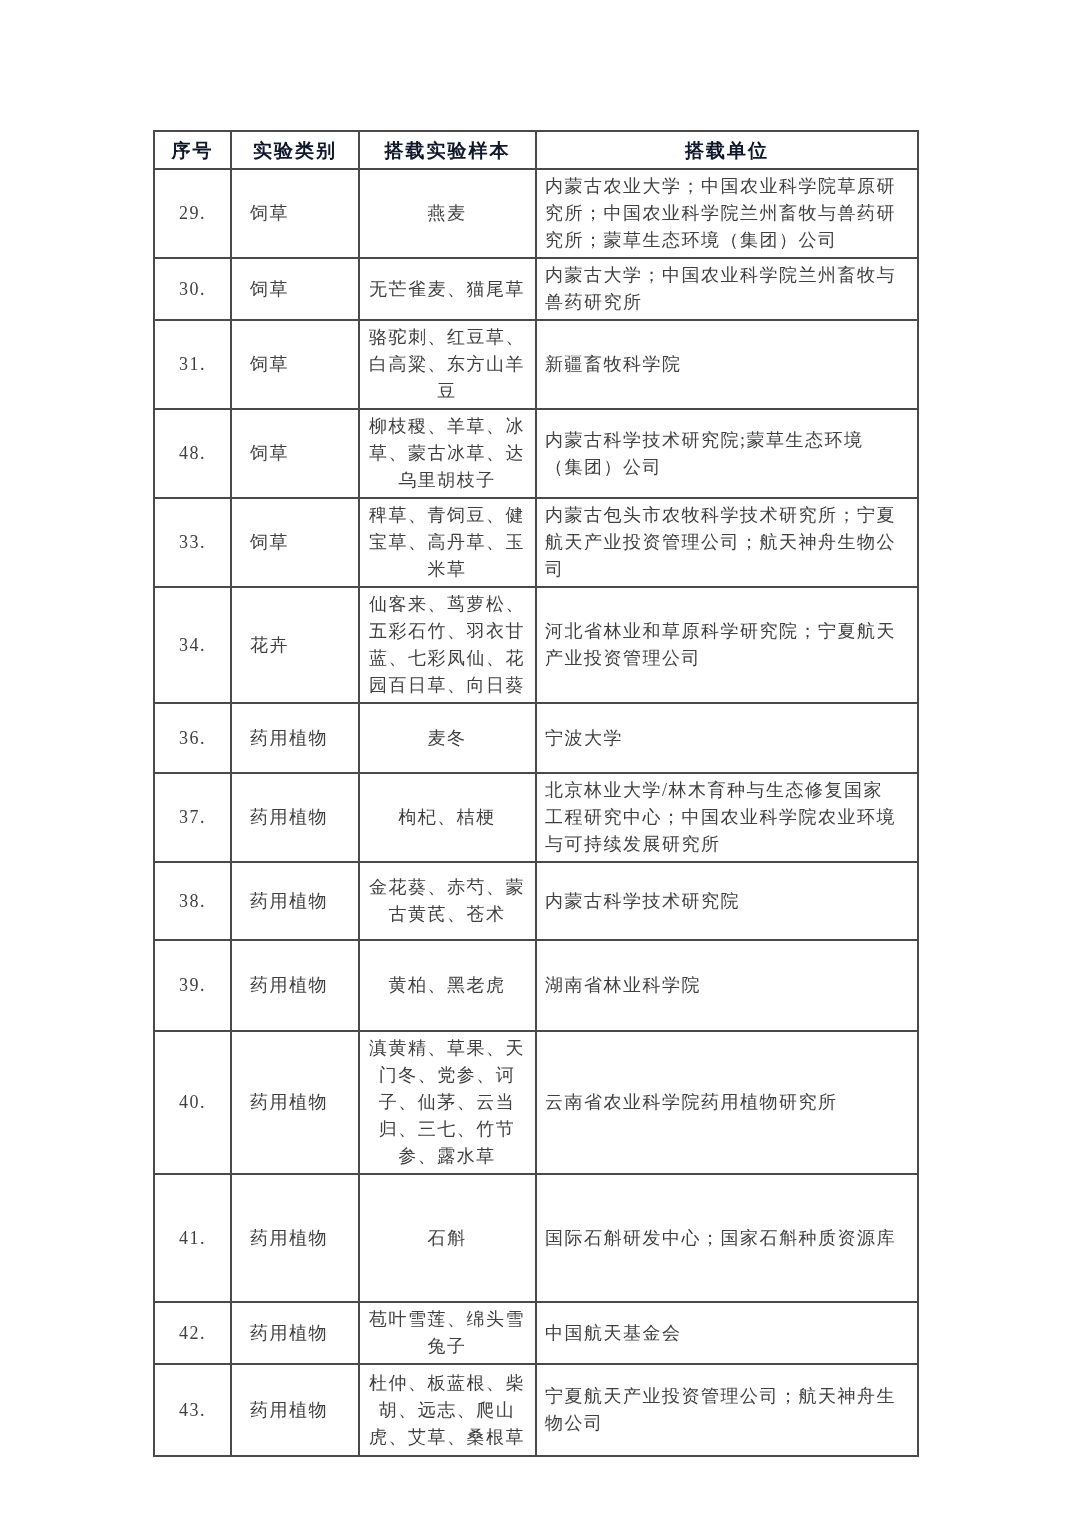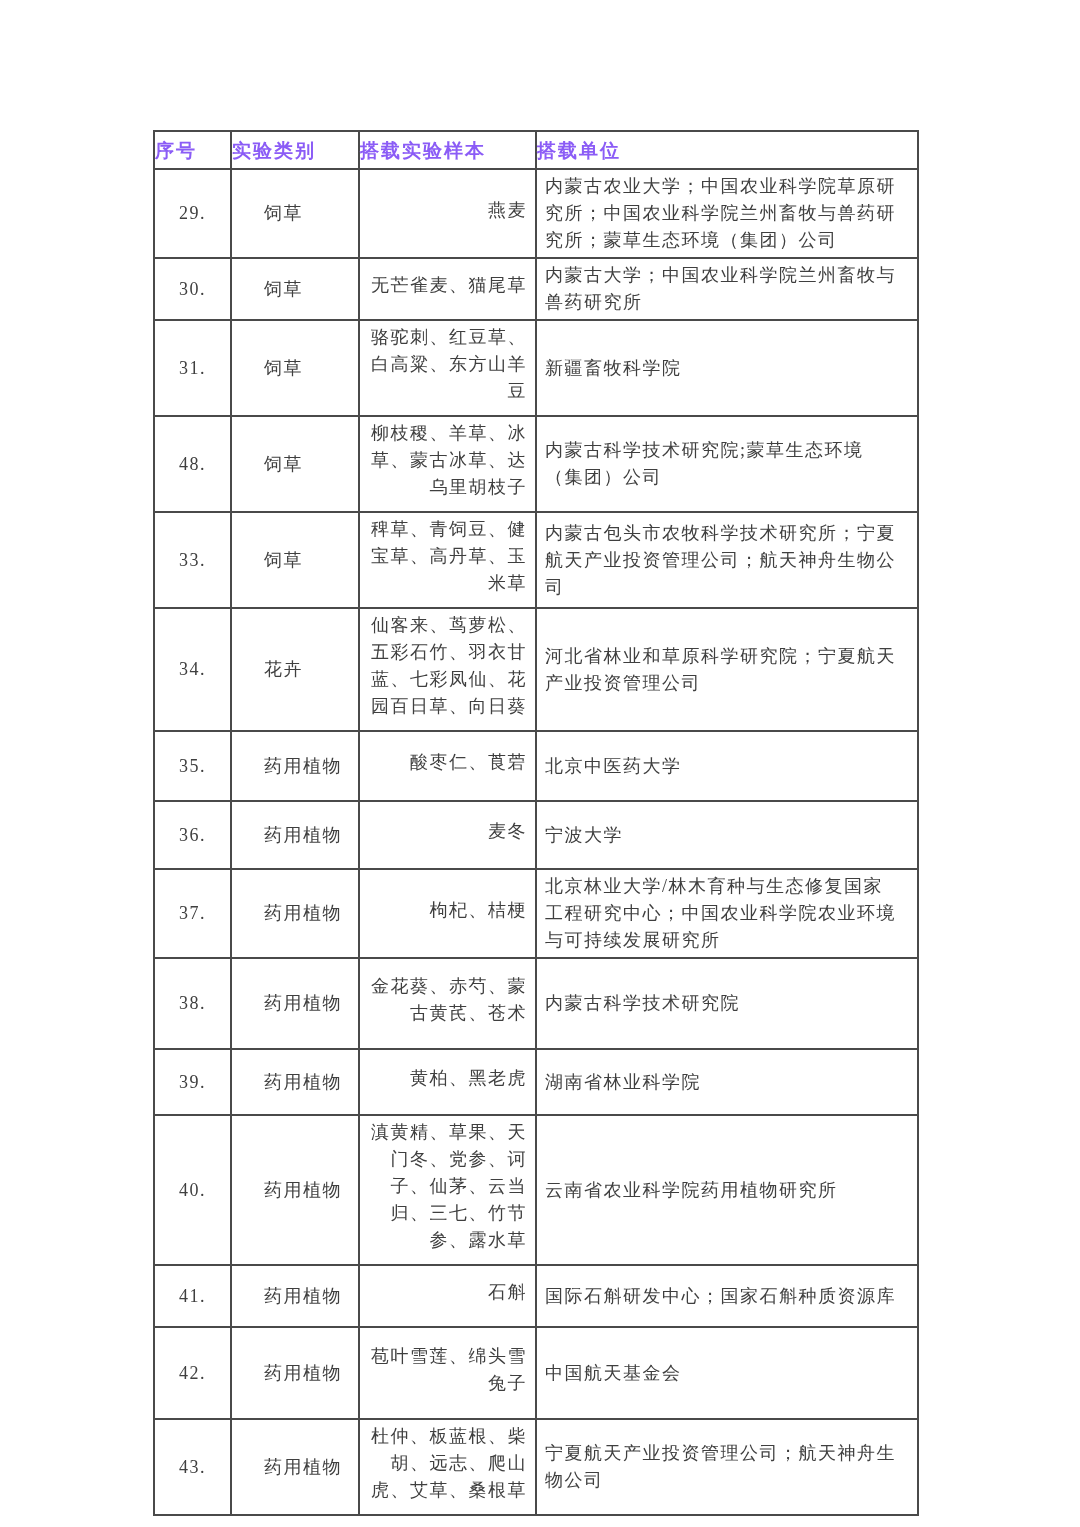--- a/index.html
+++ b/index.html
@@ -29,28 +29,28 @@
     color: #3f3f3f;
     font-size: 18px;
     line-height: 27px;
     letter-spacing: 1.5px;
     word-break: break-all;
     line-break: strict;
   }
   .payload-table thead tr { height: 38px; }
   .payload-table th {
     font-weight: bold;
-    color: #8b5cf6;
+    color: #0f172a;
     font-size: 19px;
-    text-align: left;
+    text-align: center;
     letter-spacing: 2px;
   }
   td.cell-no { text-align: center; padding: 16px 4px; }
-  td.cell-category { text-align: left; padding: 2px 6px 2px 32px; }
-  td.cell-samples { text-align: right; padding: 3px 8px 10px 7px; }
+  td.cell-category { text-align: left; padding: 2px 6px 2px 18px; }
+  td.cell-samples { text-align: center; padding: 3px 8px 3px 7px; }
   td.cell-units { text-align: left; padding: 3px 16px 3px 8px; }
 
   tbody tr:nth-child(1)  { height: 88px; }
   tbody tr:nth-child(2)  { height: 62px; margin-top: 8px; }
   tbody tr:nth-child(3)  { height: 78px; }
   tbody tr:nth-child(4)  { height: 76px; }
   tbody tr:nth-child(5)  { height: 74px; }
   tbody tr:nth-child(6)  { height: 102px; }
   tbody tr:nth-child(7)  { height: 70px; }
   tbody tr:nth-child(8)  { height: 68px; }
@@ -117,26 +117,20 @@
     <td class="cell-units">内蒙古包头市农牧科学技术研究所；宁夏航天产业投资管理公司；航天神舟生物公司</td>
   </tr>
 
   <tr>
     <td class="cell-no">34.</td>
     <td class="cell-category">花卉</td>
     <td class="cell-samples">仙客来、茑萝松、五彩石竹、羽衣甘蓝、七彩凤仙、花园百日草、向日葵</td>
     <td class="cell-units">河北省林业和草原科学研究院；宁夏航天产业投资管理公司</td>
   </tr>
 
-  <tr>
-    <td class="cell-no">35.</td>
-    <td class="cell-category">药用植物</td>
-    <td class="cell-samples">酸枣仁、莨菪</td>
-    <td class="cell-units">北京中医药大学</td>
-  </tr>
 
   <tr>
     <td class="cell-no">36.</td>
     <td class="cell-category">药用植物</td>
     <td class="cell-samples">麦冬</td>
     <td class="cell-units">宁波大学</td>
   </tr>
 
   <tr>
     <td class="cell-no">37.</td>

